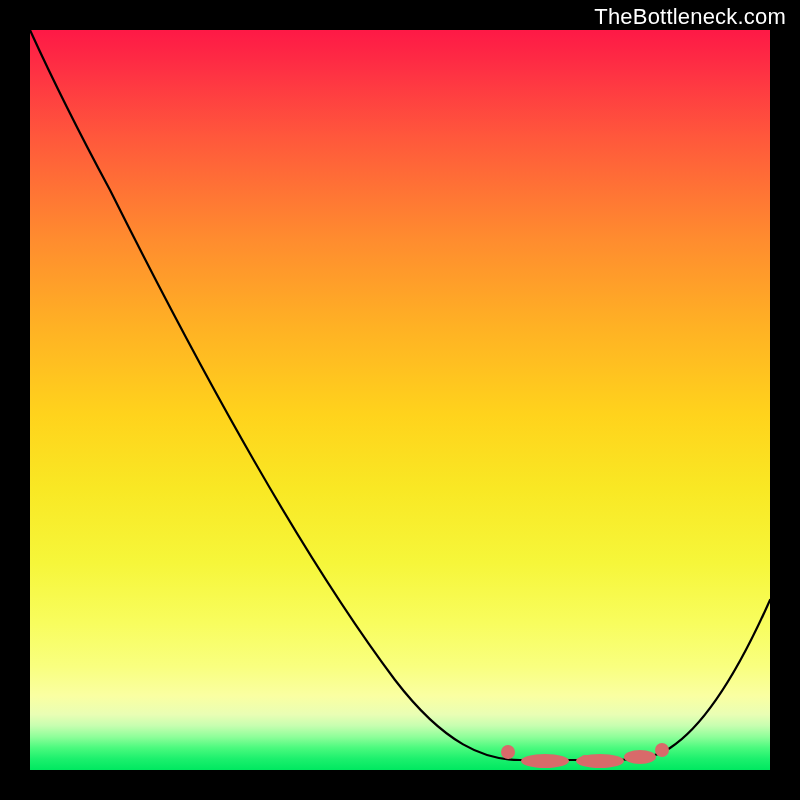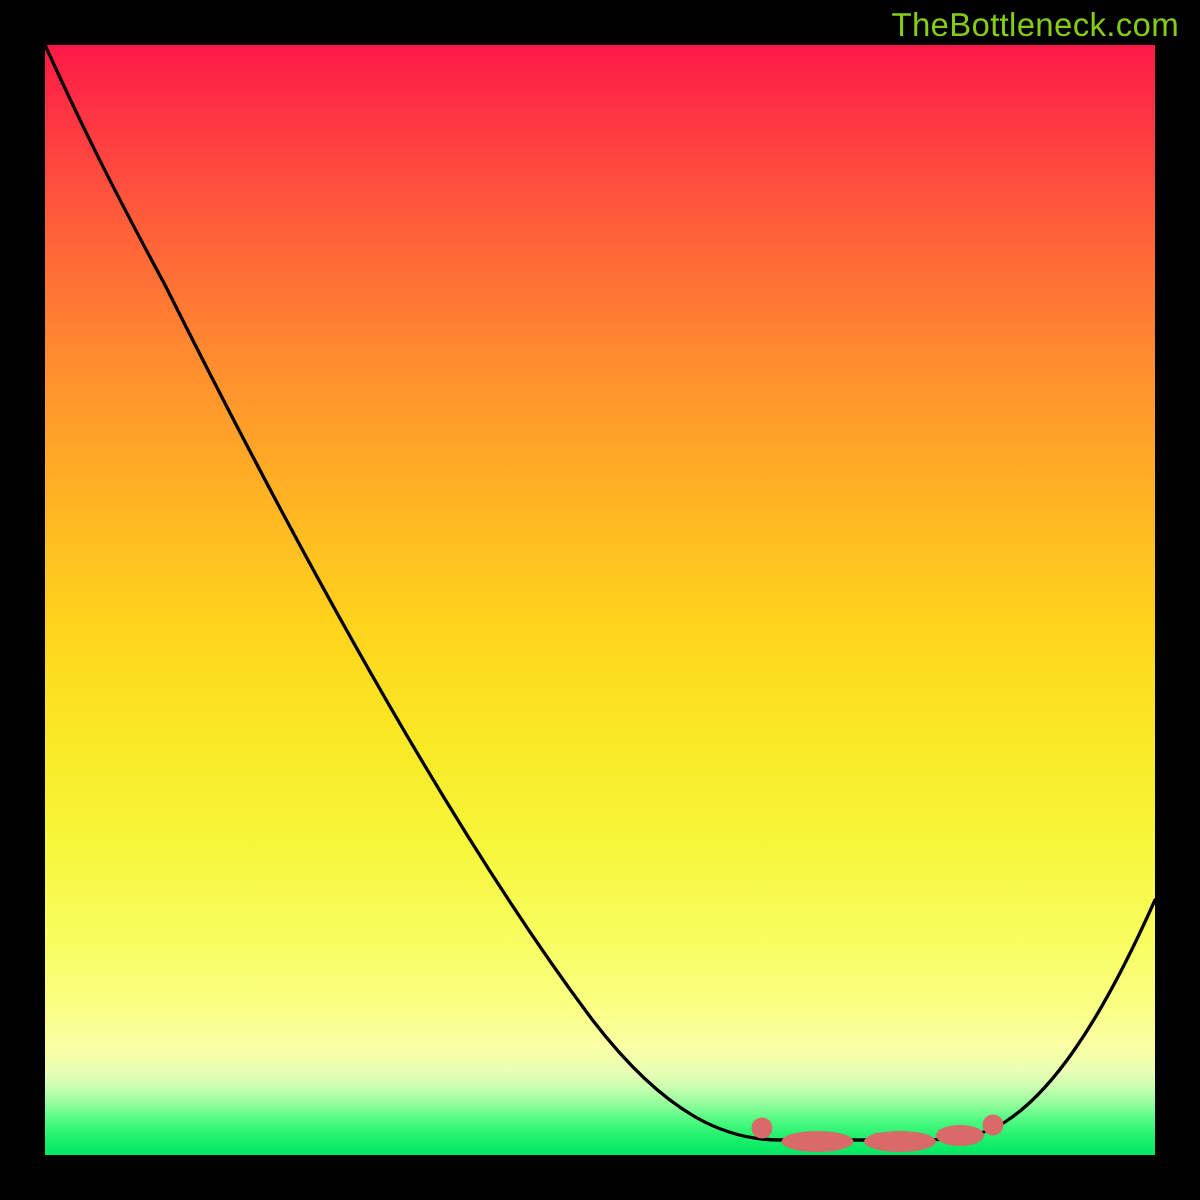--- a/index.html
+++ b/index.html
@@ -14,21 +14,21 @@
   .outer {
     position: relative;
     width: 800px;
     height: 800px;
     background: #000;
   }
   .watermark {
     position: absolute;
     top: 4px;
     right: 14px;
-    color: #84cc16;
+    color: #ffffff;
     font-size: 22px;
     font-weight: 400;
     letter-spacing: 0.2px;
     z-index: 20;
   }
   .plot {
     position: absolute;
     left: 30px;
     top: 30px;
     width: 740px;

